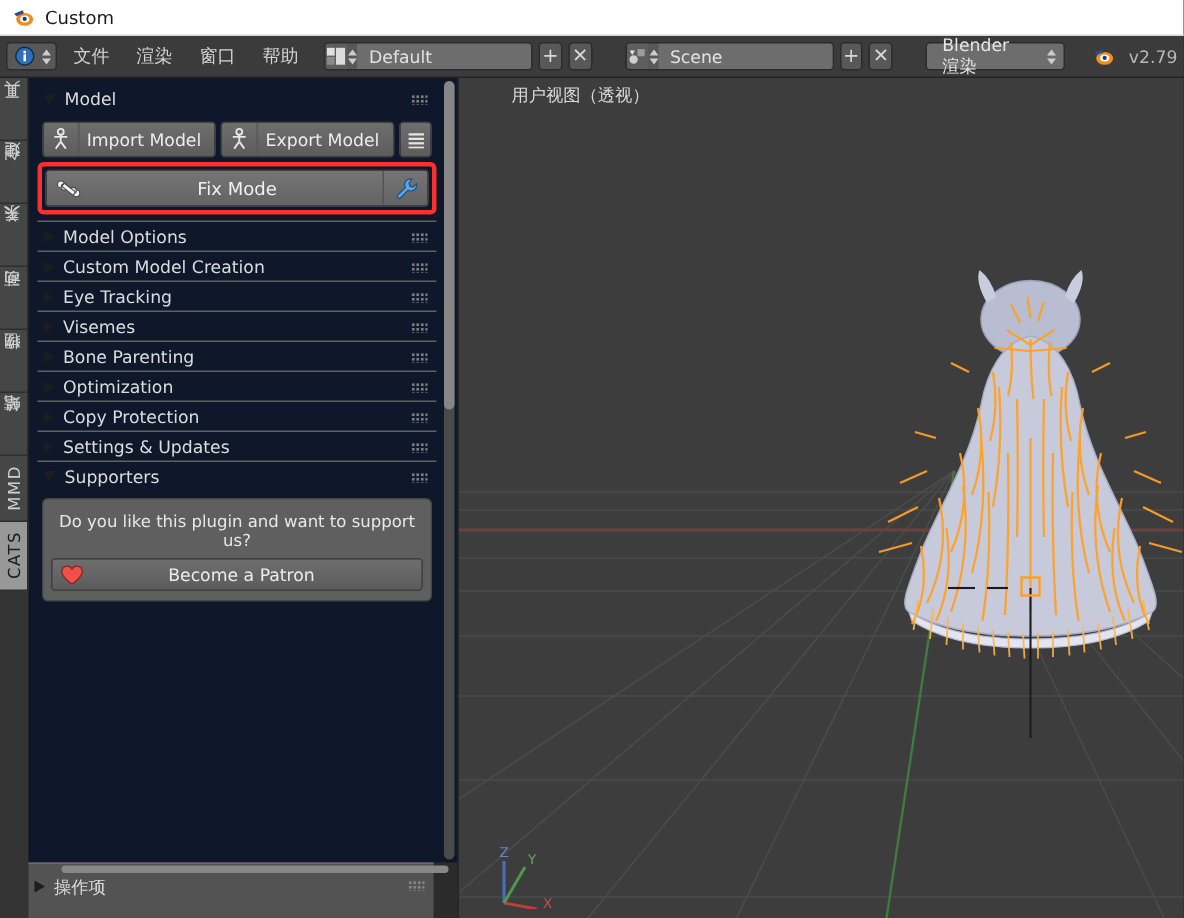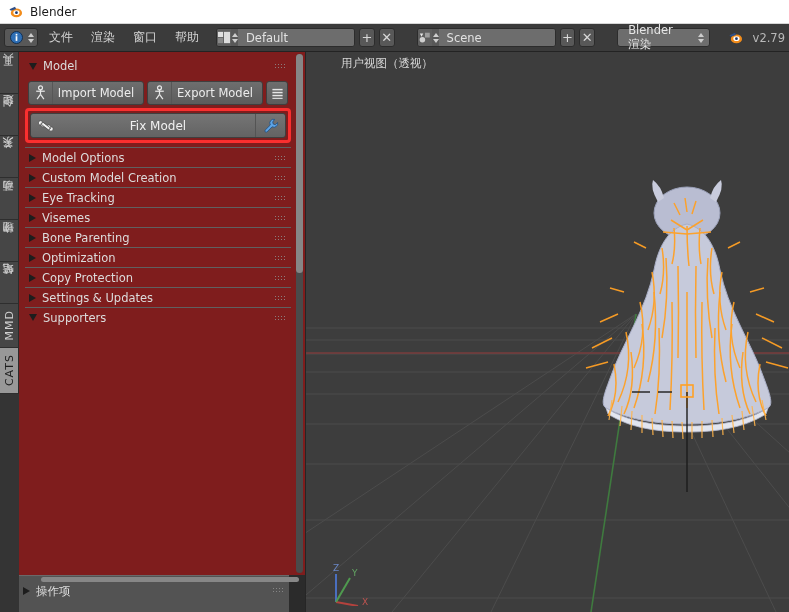--- a/index.html
+++ b/index.html
@@ -109,21 +109,21 @@
     transform: rotate(180deg);
     font-size: 11px; color: #d0d0d0;
     white-space: nowrap; letter-spacing: 1px;
   }
   .vtab.active { background: #989898; }
   .vtab.active span { color: #1d1d1d; }
 
   
   #sidepanel {
     position: absolute; left: 19px; top: 52px; width: 286px; height: 523px;
-    background: #7f1d1d;
+    background: #0f172a;
     overflow: hidden;
   }
   #panel-inner {
     position: absolute; left: 0; top: 0; width: 278px; padding: 4px 6px 4px 6px;
   }
   .panel-scrollbar {
     position: absolute; right: 2px; top: 2px;
     width: 7px; height: 519px;
     background: #4a4a4a; border-radius: 4px;
   }
@@ -287,21 +287,21 @@
 
 <div id="titlebar">
   <span class="blender-logo">
     <svg width="15" height="15" viewBox="0 0 16 16">
       <ellipse cx="9" cy="9.5" rx="6" ry="4.6" fill="#f28c1b"></ellipse>
       <ellipse cx="9" cy="9.2" rx="3.3" ry="2.5" fill="#ffffff"></ellipse>
       <circle cx="9" cy="9.2" r="1.5" fill="#1f3a6e"></circle>
       <path d="M1.5 5.5 L7.5 3 L8.6 5.2 L3.2 7.3 Z" fill="#2f4f87"></path>
     </svg>
   </span>
-  <span class="app-title">Blender</span>
+  <span class="app-title">Custom</span>
 </div>
 
 <div id="topbar">
 
   <div class="hdr-dropdown">
     <span class="hdr-icon-box">
       <svg width="15" height="15" viewBox="0 0 16 16">
         <circle cx="8" cy="8" r="6.4" fill="#2f6fb5" stroke="#0f2c4e" stroke-width="1"></circle>
         <rect x="7.1" y="6.6" width="1.8" height="5" fill="#ffffff"></rect>
         <rect x="7.1" y="4.1" width="1.8" height="1.8" fill="#ffffff"></rect>
@@ -451,21 +451,21 @@
           <svg width="18" height="16" viewBox="0 0 20 16">
             <g fill="#f2f2f2" stroke="#4a4a4a" stroke-width="0.8">
               <circle cx="4" cy="4.6" r="2.5"></circle>
               <circle cx="6.6" cy="6.6" r="2.4"></circle>
               <circle cx="15.5" cy="11.2" r="2.5"></circle>
               <circle cx="13" cy="9.2" r="2.4"></circle>
               <rect x="4.5" y="6.6" width="10.5" height="3" transform="rotate(38 9.7 8.1)"></rect>
             </g>
           </svg>
         </span>
-        <span class="lbl">Fix Model</span>
+        <span class="lbl">Fix Mode</span>
         <span class="ic-right">
           <svg width="16" height="16" viewBox="0 0 16 16">
             <path d="M11.6 1.4 a3.8 3.8 0 0 0 -4.3 5.6 L2.1 12.2 a1.3 1.3 0 0 0 1.8 1.8 l5.2 -5.2 a3.8 3.8 0 0 0 5.5 -4.3 l-2.2 2.2 -2.1 -0.6 -0.6 -2.1 Z" fill="#5da4e6" stroke="#1f4e80" stroke-width="0.8"></path>
           </svg>
         </span>
       </div>
     </div>
 
 
     <div class="sect-header">
@@ -507,20 +507,31 @@
       <span class="tri closed"></span>
       <span>Settings &amp; Updates</span>
       <span class="grip"></span>
     </div>
     <div class="sect-header">
       <span class="tri open"></span>
       <span>Supporters</span>
       <span class="grip"></span>
     </div>
 
+    <div class="box">
+      <div class="supp-text">Do you like this plugin and want to support us?</div>
+      <div class="patron-btn">
+        <span class="ic">
+          <svg width="16" height="15" viewBox="0 0 16 15">
+            <path d="M8 13.4 C8 13.4 1.2 9 1.2 5 A3.6 3.6 0 0 1 8 3.4 A3.6 3.6 0 0 1 14.8 5 C14.8 9 8 13.4 8 13.4 Z" fill="#f0504a" stroke="#8d2420" stroke-width="0.9"></path>
+          </svg>
+        </span>
+        <span class="lbl">Become a Patron</span>
+      </div>
+    </div>
 
   </div>
 
   <div class="panel-scrollbar">
     <div class="thumb"></div>
   </div>
 </div>
 
 <div id="operator-panel">
   <div id="op-scroll"></div>

